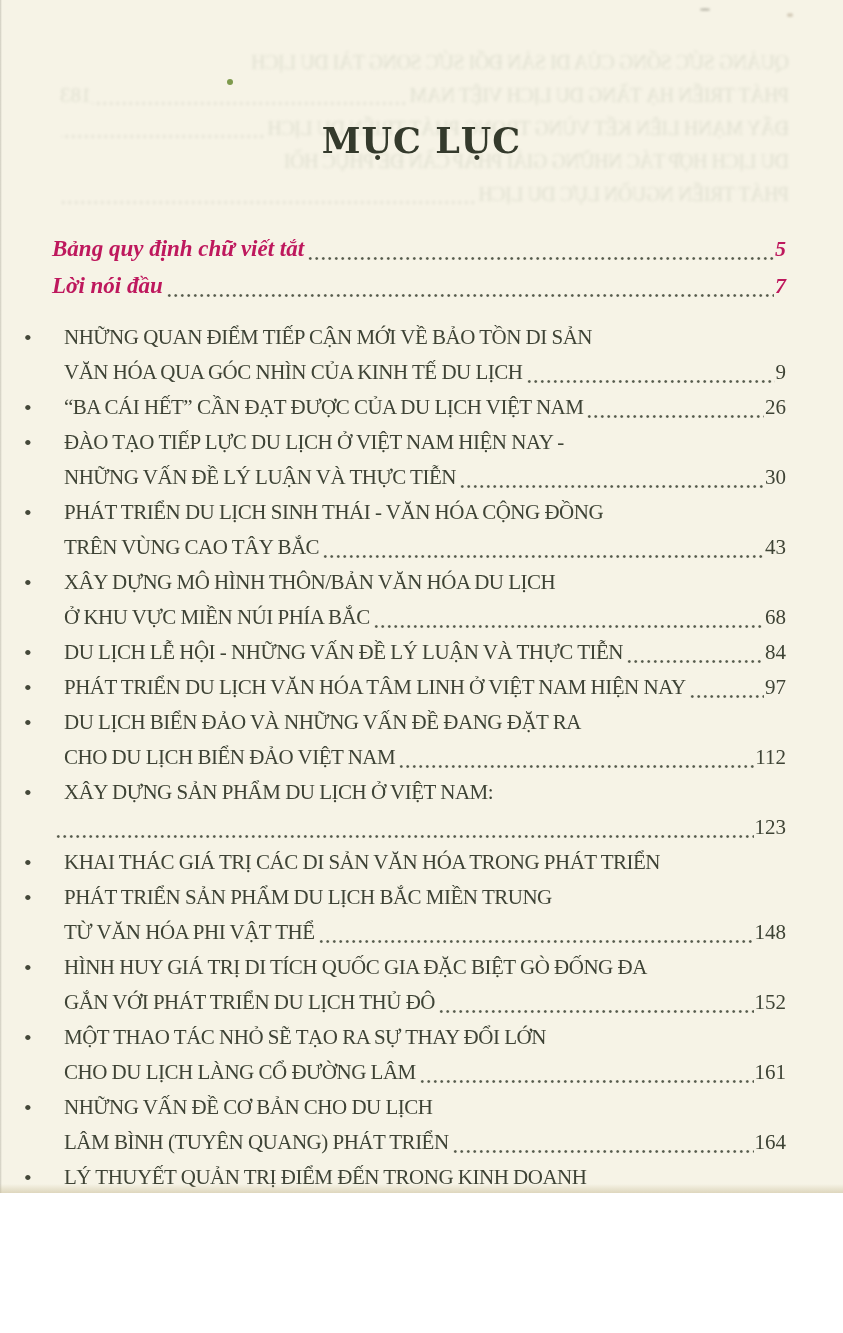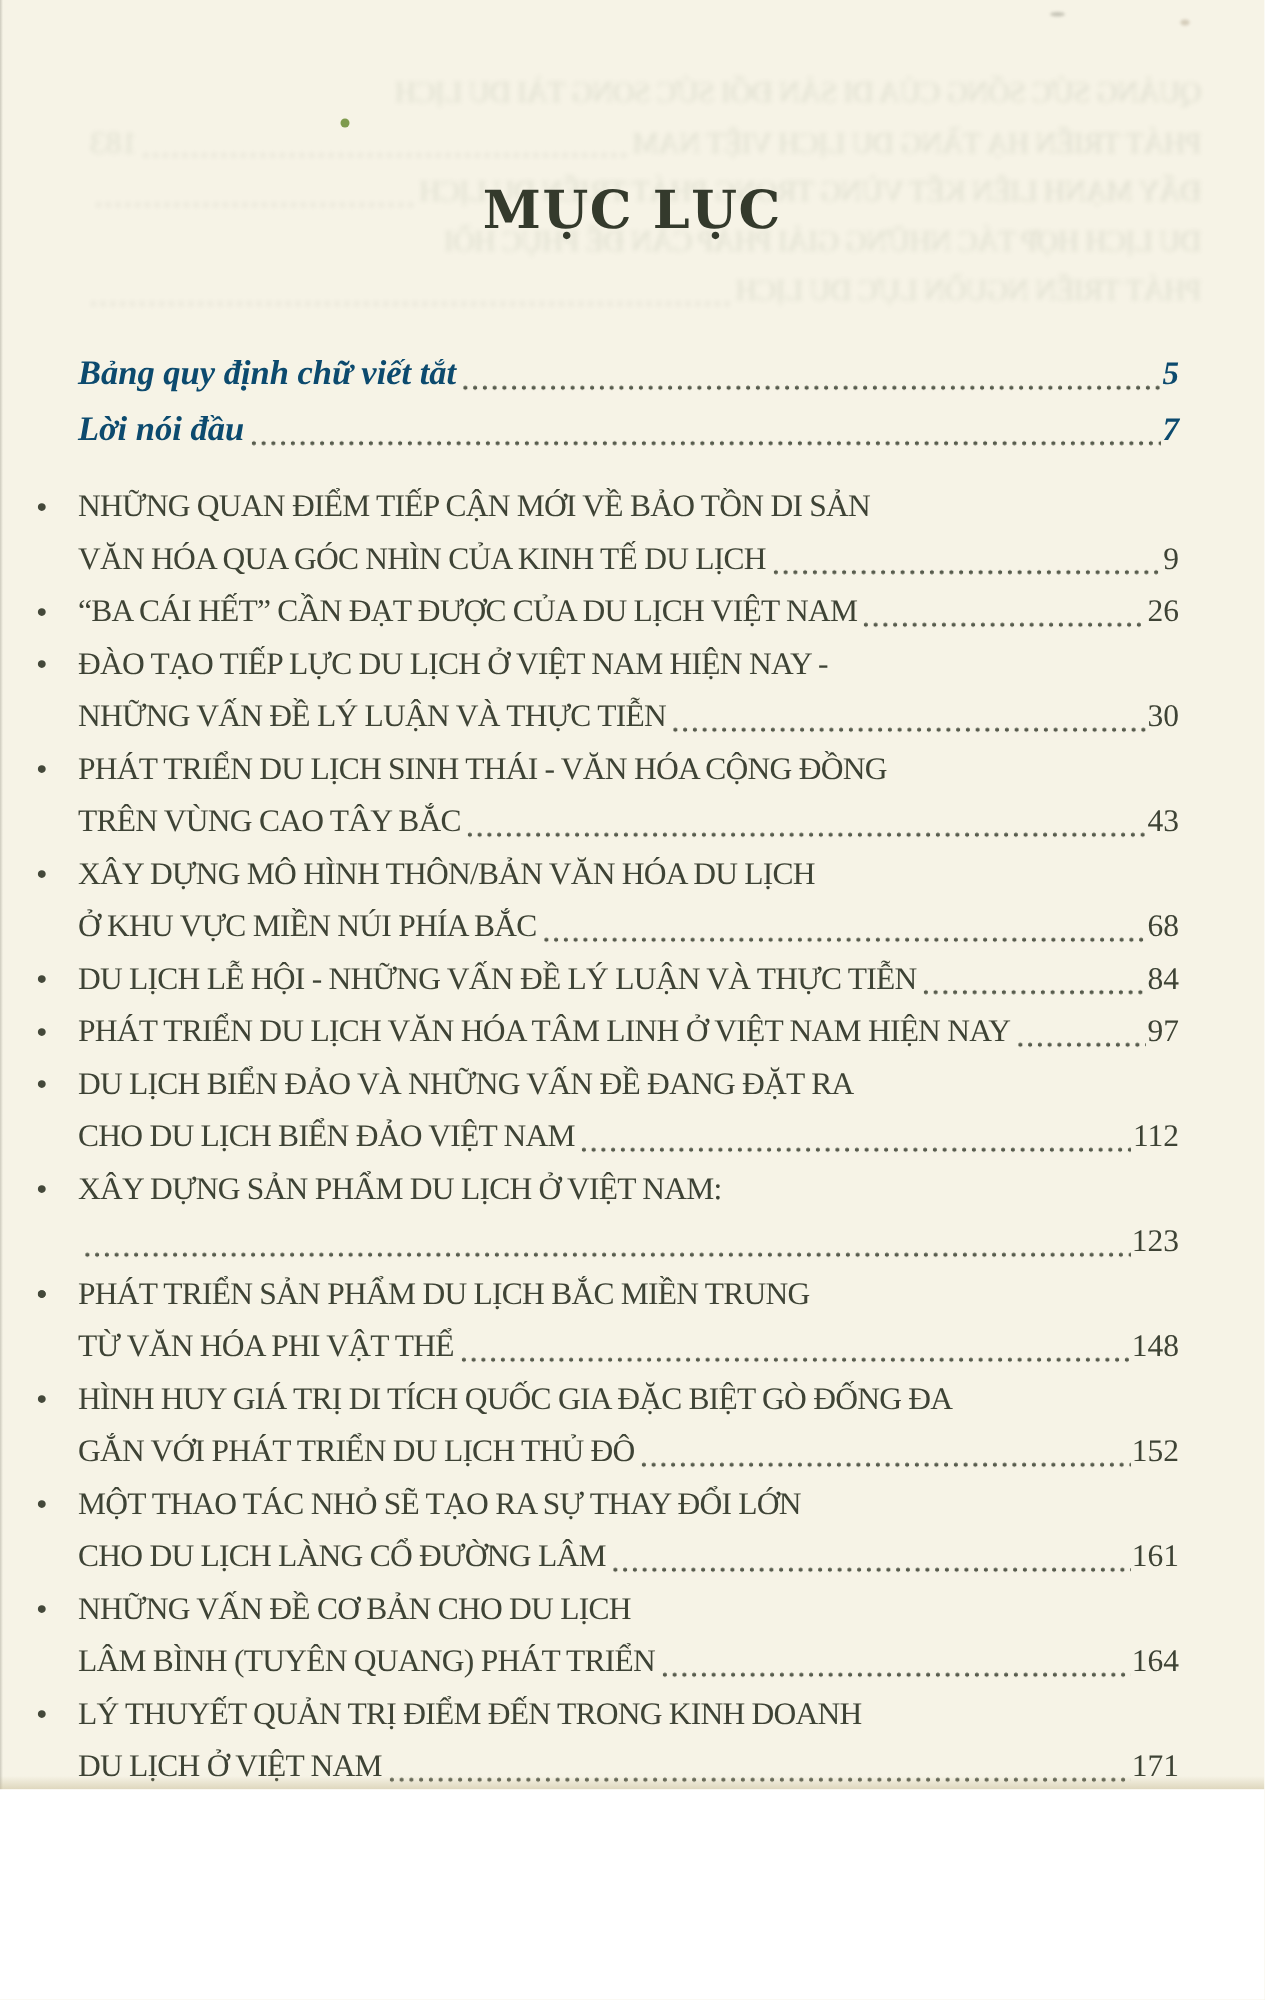--- a/index.html
+++ b/index.html
@@ -37,30 +37,30 @@
     position:absolute;left:0;right:0;top:120px;
     text-align:center;
     font-family:"DejaVu Serif","Liberation Serif",serif;
     font-weight:bold;font-size:35px;letter-spacing:1px;
     color:#343a2c;
   }
 
   
   .front-matter{position:absolute;left:52px;right:57px;top:230px;}
   .fm-row{display:flex;align-items:baseline;height:37px;line-height:37px;
-    font-style:italic;font-weight:bold;font-size:23px;color:#0c4a6e;justify-content:center;}
+    font-style:italic;font-weight:bold;font-size:23px;color:#be185d;justify-content:center;}
   .fm-text{flex:0 0 auto;}
   .fm-page{flex:0 0 auto;font-size:22px;}
 
   .toc{position:absolute;left:52px;right:57px;top:320px;}
   .entry{position:relative;}
   .bullet{position:absolute;left:-28px;top:0;height:35px;line-height:35px;font-size:22px;color:#44483a;}
   .line{display:flex;align-items:baseline;height:35px;line-height:35px;
     font-size:21px;letter-spacing:-0.5px;white-space:nowrap;color:#3e4335;}
-  .txt{flex:0 0 auto;}
+  .txt{flex:0 0 auto;margin-left:12px;}
   .pg{flex:0 0 auto;font-size:21px;letter-spacing:0;}
 
   .leader{
     flex:1 1 auto;min-width:14px;align-self:flex-end;
     height:7px;margin:0 1px 5px 3px;
     background-image:radial-gradient(circle, rgba(70,75,60,0.9) 1.15px, rgba(70,75,60,0) 1.5px);
     background-size:6.5px 7px;background-repeat:repeat-x;background-position:left bottom;
   }
 </style>
 </head>
@@ -189,20 +189,23 @@
         <div class="line">
           <span class="txt">XÂY DỰNG SẢN PHẨM DU LỊCH Ở VIỆT NAM:</span>
         </div>
         <div class="line">
           <span class="leader"></span>
           <span class="pg">123</span>
         </div>
       </div>
       <div class="entry">
         <span class="bullet">•</span>
+        <div class="line">
+          <span class="txt">KHAI THÁC GIÁ TRỊ CÁC DI SẢN VĂN HÓA TRONG PHÁT TRIỂN</span>
+        </div>
       </div>
       <div class="entry">
         <span class="bullet">•</span>
         <div class="line">
           <span class="txt">PHÁT TRIỂN SẢN PHẨM DU LỊCH BẮC MIỀN TRUNG</span>
         </div>
         <div class="line">
           <span class="txt">TỪ VĂN HÓA PHI VẬT THỂ</span>
           <span class="leader"></span>
           <span class="pg">148</span>

